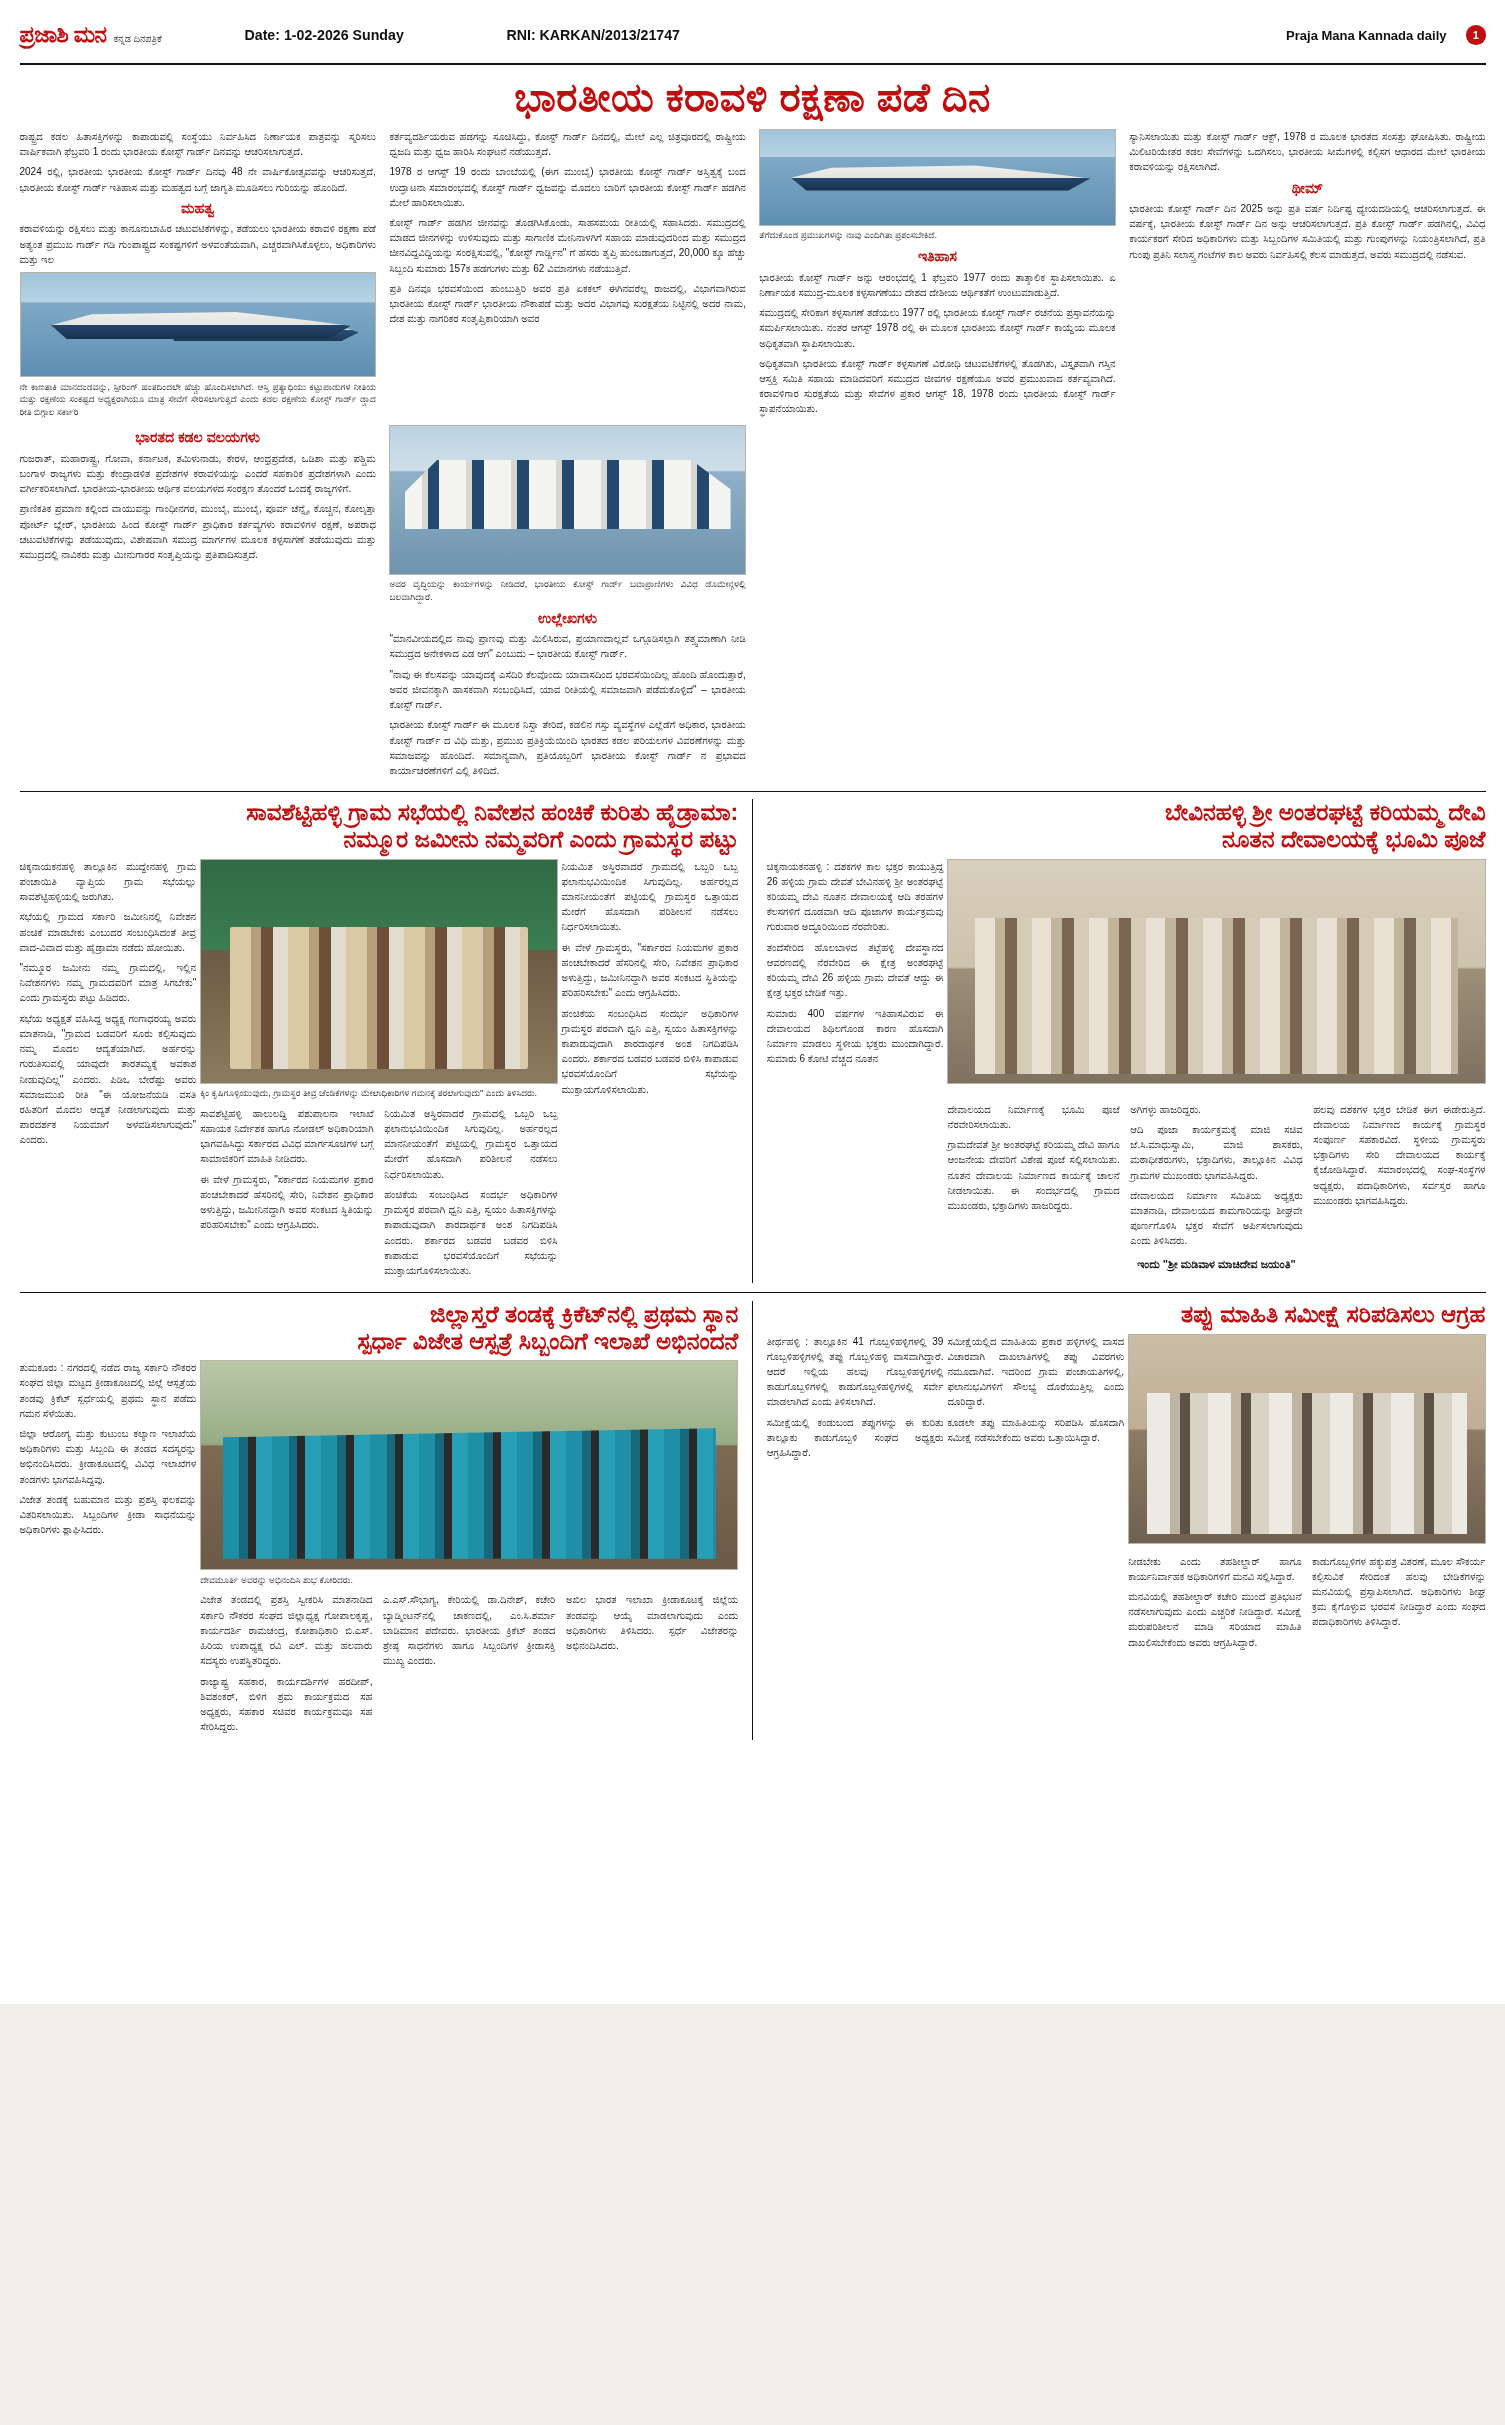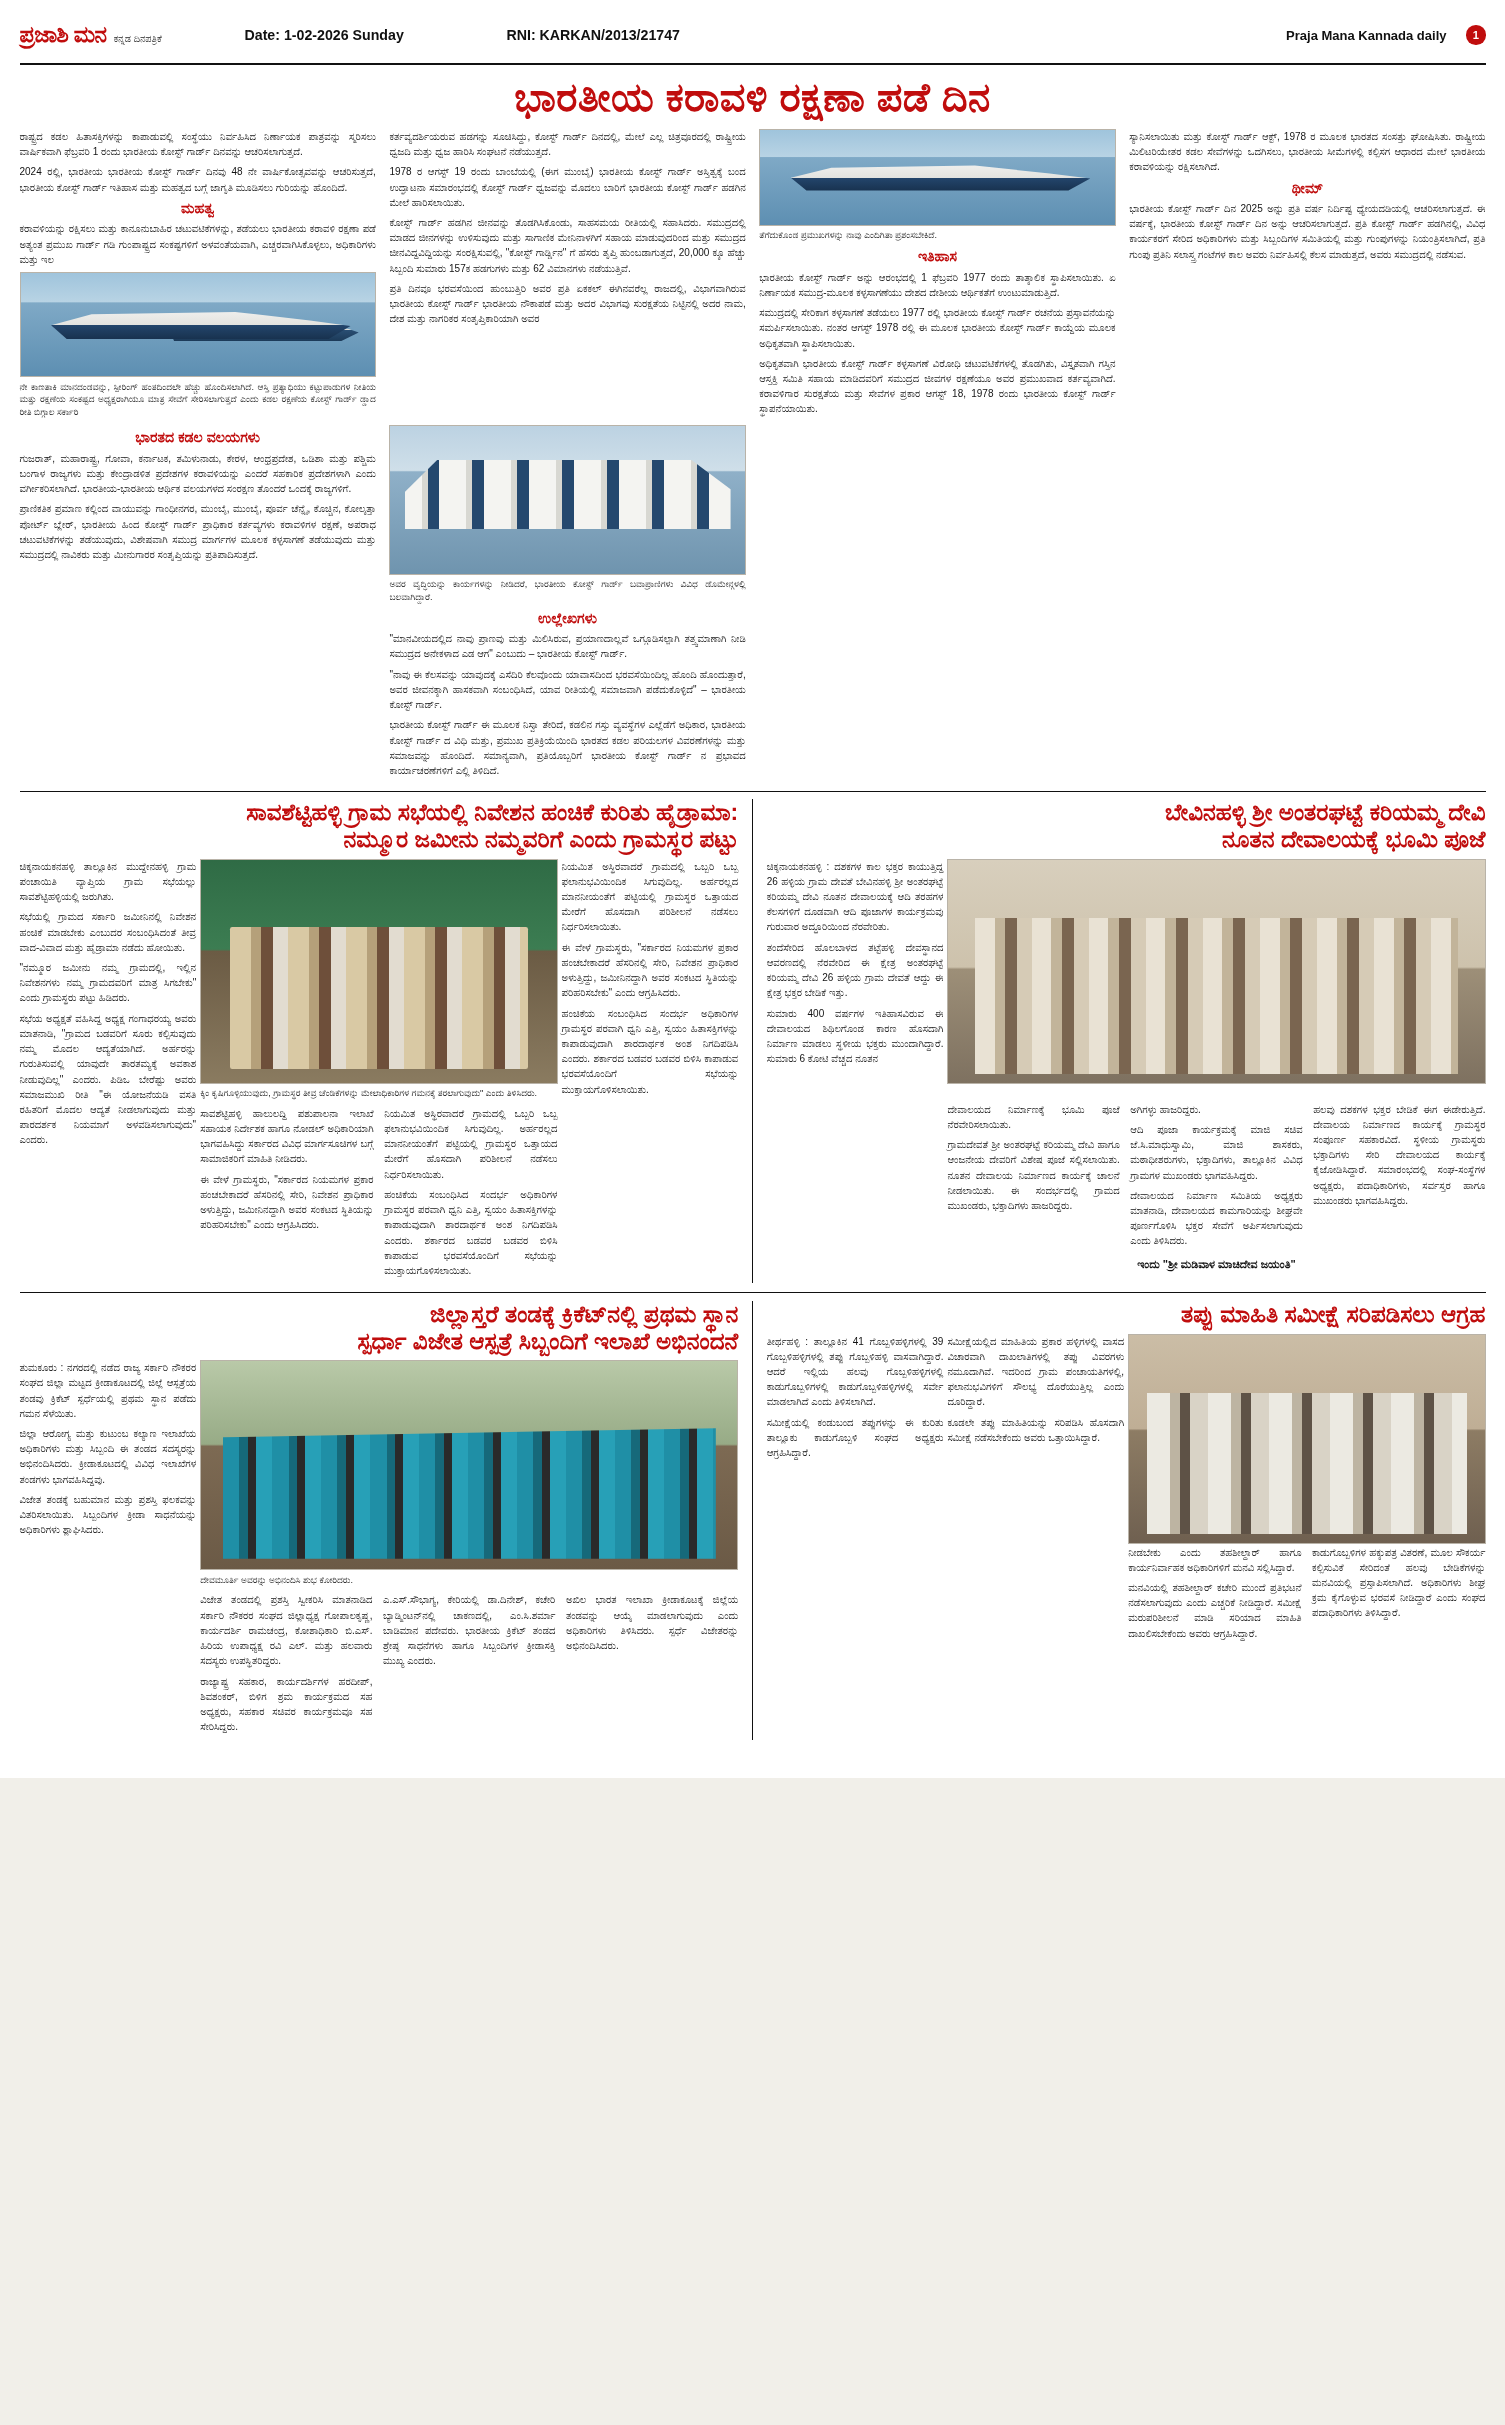--- a/index.html
+++ b/index.html
@@ -5,21 +5,21 @@
   html, body {
     margin: 0;
     padding: 0;
     background: #f1efe9;
   }
   body {
     font-family: "Liberation Sans", sans-serif;
   }
   .page {
     width: 1505px;
-    height: 1778px;
+    height: 2004px;
     background: #ffffff;
     position: relative;
     box-sizing: border-box;
     padding: 13.5px 19.5px 7.5px 19.5px;
     overflow: hidden;
   }
 
   
   .masthead {
     display: flex;
@@ -495,21 +495,21 @@
           </div>
         </div>
         <div>
           <div class="col-text">
             <p>ಸಮೀಕ್ಷೆಯಲ್ಲಿದ ಮಾಹಿತಿಯ ಪ್ರಕಾರ ಹಳ್ಳಿಗಳಲ್ಲಿ ವಾಸದ ವಿಚಾರವಾಗಿ ದಾಖಲಾತಿಗಳಲ್ಲಿ ತಪ್ಪು ವಿವರಗಳು ನಮೂದಾಗಿವೆ. ಇದರಿಂದ ಗ್ರಾಮ ಪಂಚಾಯತಿಗಳಲ್ಲಿ, ಫಲಾನುಭವಿಗಳಿಗೆ ಸೌಲಭ್ಯ ದೊರೆಯುತ್ತಿಲ್ಲ ಎಂದು ದೂರಿದ್ದಾರೆ.</p>
             <p>ಕೂಡಲೇ ತಪ್ಪು ಮಾಹಿತಿಯನ್ನು ಸರಿಪಡಿಸಿ ಹೊಸದಾಗಿ ಸಮೀಕ್ಷೆ ನಡೆಸಬೇಕೆಂದು ಅವರು ಒತ್ತಾಯಿಸಿದ್ದಾರೆ.</p>
           </div>
         </div>
         <div style="grid-column: span 2">
           <div class="photo ph-sofa" style="height:210px"></div>
-          <div class="cols-2" style="margin-top:1px">
+          <div class="cols-2" style="margin-top:10px">
             <div class="col-text">
               <p>ನೀಡಬೇಕು ಎಂದು ತಹಶೀಲ್ದಾರ್ ಹಾಗೂ ಕಾರ್ಯನಿರ್ವಾಹಕ ಅಧಿಕಾರಿಗಳಿಗೆ ಮನವಿ ಸಲ್ಲಿಸಿದ್ದಾರೆ.</p>
               <p>ಮನವಿಯಲ್ಲಿ ತಹಶೀಲ್ದಾರ್ ಕಚೇರಿ ಮುಂದೆ ಪ್ರತಿಭಟನೆ ನಡೆಸಲಾಗುವುದು ಎಂದು ಎಚ್ಚರಿಕೆ ನೀಡಿದ್ದಾರೆ. ಸಮೀಕ್ಷೆ ಮರುಪರಿಶೀಲನೆ ಮಾಡಿ ಸರಿಯಾದ ಮಾಹಿತಿ ದಾಖಲಿಸಬೇಕೆಂದು ಅವರು ಆಗ್ರಹಿಸಿದ್ದಾರೆ.</p>
             </div>
             <div class="col-text">
               <p>ಕಾಡುಗೊಬ್ಬಳಿಗಳ ಹಕ್ಕುಪತ್ರ ವಿತರಣೆ, ಮೂಲ ಸೌಕರ್ಯ ಕಲ್ಪಿಸುವಿಕೆ ಸೇರಿದಂತೆ ಹಲವು ಬೇಡಿಕೆಗಳನ್ನು ಮನವಿಯಲ್ಲಿ ಪ್ರಸ್ತಾಪಿಸಲಾಗಿದೆ. ಅಧಿಕಾರಿಗಳು ಶೀಘ್ರ ಕ್ರಮ ಕೈಗೊಳ್ಳುವ ಭರವಸೆ ನೀಡಿದ್ದಾರೆ ಎಂದು ಸಂಘದ ಪದಾಧಿಕಾರಿಗಳು ತಿಳಿಸಿದ್ದಾರೆ.</p>
             </div>
           </div>
         </div>
       </div>

